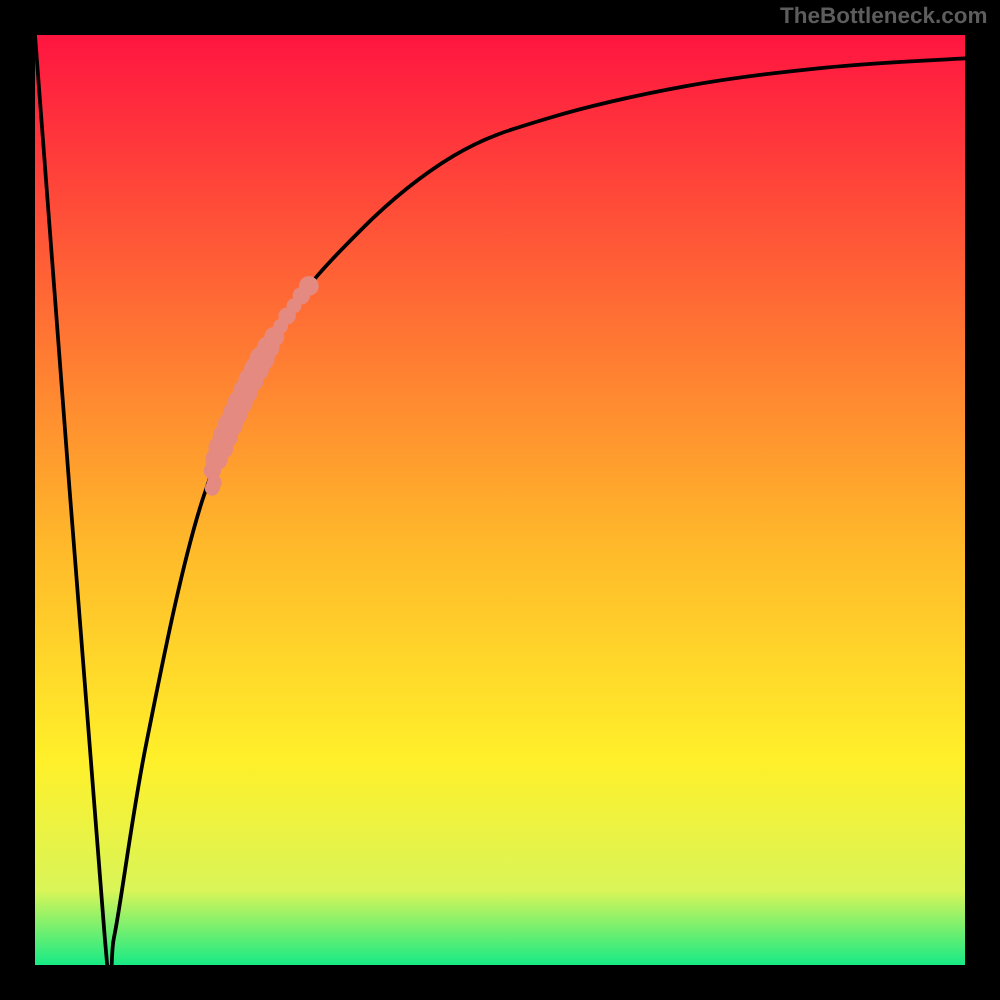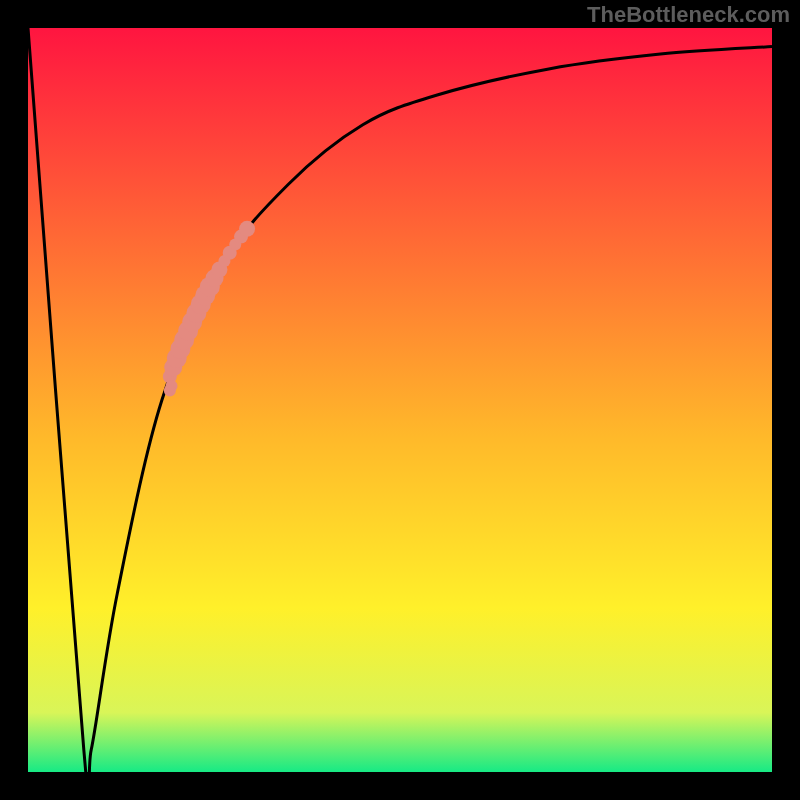--- a/index.html
+++ b/index.html
@@ -13,21 +13,21 @@
   .wrap {
     position: relative;
     width: 800px;
     height: 800px;
   }
   .attribution {
     position: absolute;
     top: 2px;
     right: 10px;
     font-family: Arial, Helvetica, sans-serif;
-    font-size: 22px;
+    font-size: 18px;
     font-weight: 600;
     color: #5d5d5d;
   }
   svg {
     display: block;
   }
 </style>
 </head>
 <body>
 

